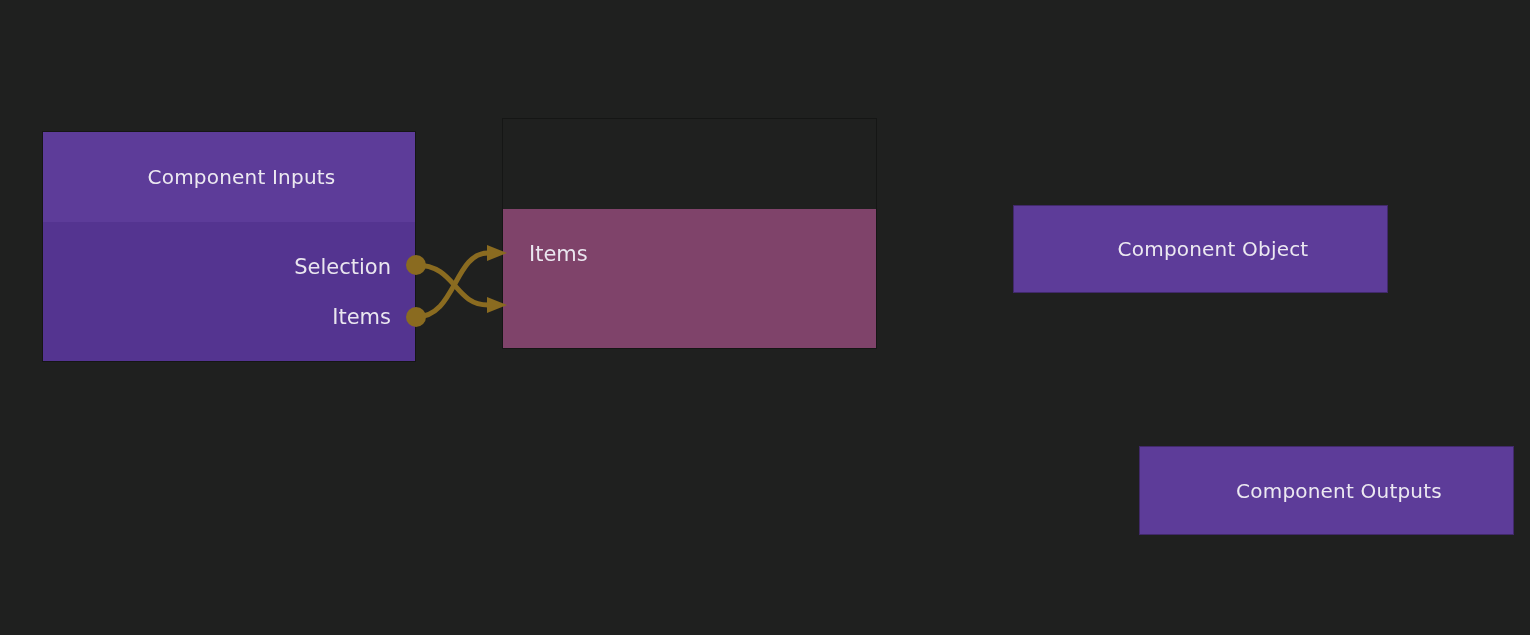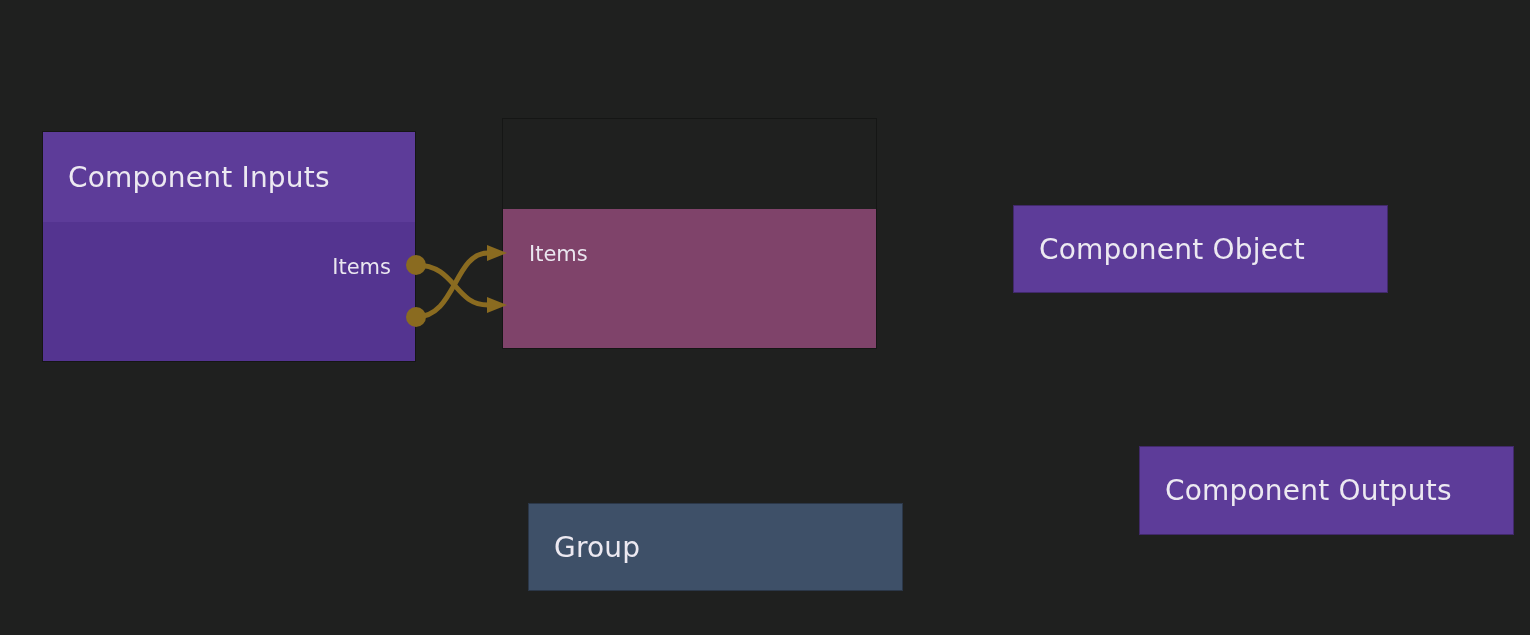--- a/index.html
+++ b/index.html
@@ -25,23 +25,24 @@
     border: 1px solid rgba(0,0,0,0.30);
     color: #ece9f1;
   }
 
   .node-header {
     box-sizing: border-box;
     height: 90px;
     display: flex;
     align-items: center;
     padding-left: 25px;
-    font-size: 28px;
+    font-size: 20px;
     letter-spacing: 0.2px;
     white-space: nowrap;
+    justify-content: center;
   }
 
   
   .node.header-only .node-header { height: 100%; }
 
   .node-body {
     position: absolute;
     top: 90px;
     left: 0;
     right: 0;
@@ -92,20 +93,23 @@
 <body>
 
 <div class="canvas">
 
   <div class="node purple" style="left:42px; top:131px; width:374px; height:231px;">
     <div class="node-header">
       <span>Component Inputs</span>
     </div>
     <div class="node-body">
       <div class="port-row out">
+        <span>Selection</span>
+      </div>
+      <div class="port-row out">
         <span>Items</span>
       </div>
     </div>
   </div>
 
   <div class="node script" style="left:502px; top:118px; width:375px; height:231px;">
     <div class="node-body">
       <div class="port-row in">
         <span>Items</span>
       </div>
@@ -117,25 +121,20 @@
       <span>Component Outputs</span>
     </div>
   </div>
 
   <div class="node purple header-only" style="left:1013px; top:205px; width:375px; height:88px;">
     <div class="node-header">
       <span>Component Object</span>
     </div>
   </div>
 
-  <div class="node group-node header-only" style="left:528px; top:503px; width:375px; height:88px;">
-    <div class="node-header">
-      <span>Group</span>
-    </div>
-  </div>
 
   <svg class="wires" viewBox="0 0 1530 635" xmlns="http://www.w3.org/2000/svg">
 
     <path class="wire" d="M 416 265 C 456 265 454 305 488 305"></path>
     <polygon class="wire-arrow" points="487,297 507,305 487,313"></polygon>
 
     <path class="wire" d="M 416 317 C 456 317 454 253 488 253"></path>
     <polygon class="wire-arrow" points="487,245 507,253 487,261"></polygon>
 
     <circle class="port-dot" cx="416" cy="265" r="10"></circle>

